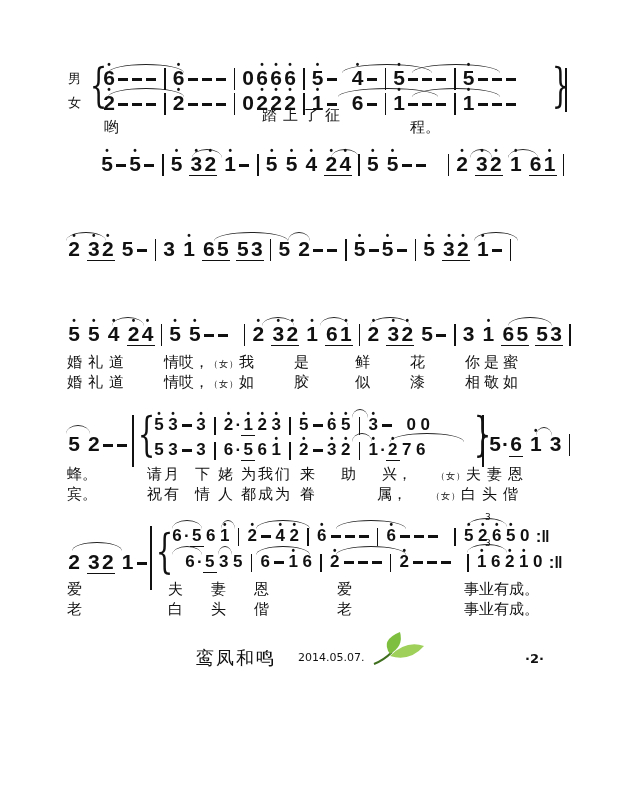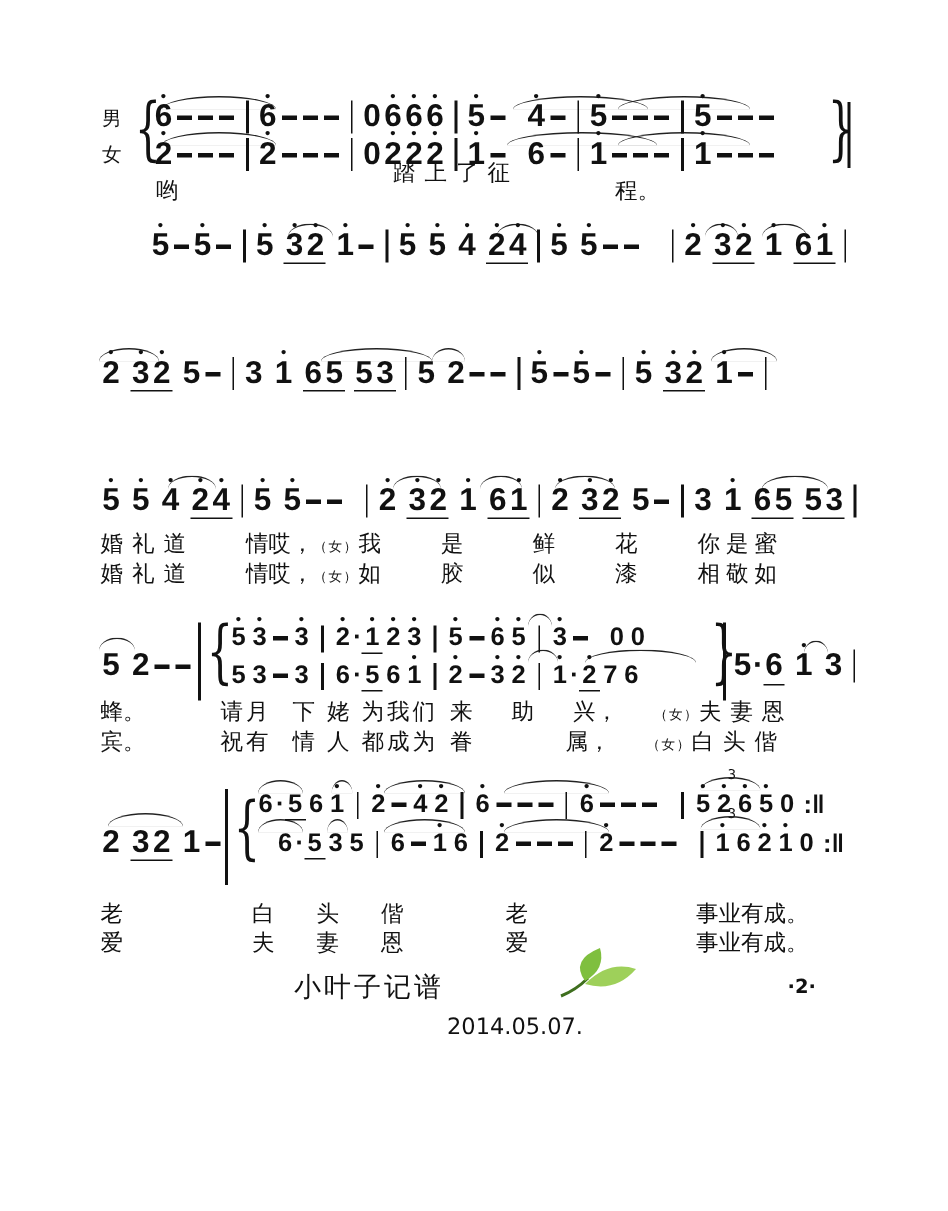--- a/index.html
+++ b/index.html
@@ -15,21 +15,21 @@
   .u{border-bottom:1.6px solid #111;padding-bottom:0;}
   .bar{display:inline-block;width:1.5px;height:22px;background:#111;vertical-align:middle;margin:0 6px;}
   .dash{display:inline-block;width:10px;height:2.5px;background:#111;vertical-align:middle;margin:0 2px;}
   .gap{display:inline-block;}
   .slur{position:absolute;border-top:1.5px solid #222;border-radius:50% 50% 0 0/100% 100% 0 0;height:8px;}
   .brace{position:absolute;font-family:"DejaVu Serif",serif;font-size:46px;line-height:46px;color:#111;transform:scaleX(0.6);}
   .rbrace{position:absolute;font-family:"DejaVu Serif",serif;font-size:46px;line-height:46px;color:#111;transform:scaleX(0.6);}
   .vline{position:absolute;width:1.5px;background:#111;}
   .tag{font-size:9px;letter-spacing:1px;}
   .footer-title{position:absolute;left:196px;top:646px;font-family:"DejaVu Serif",serif;font-size:18px;letter-spacing:2px;}
-  .footer-date{position:absolute;left:298px;top:675px;font-size:15px;}
+  .footer-date{position:absolute;left:298px;top:651px;font-size:11px;}
   .page-no{position:absolute;left:525px;top:651px;font-size:13px;font-weight:bold;}
   .leaf{position:absolute;left:370px;top:630px;width:55px;height:38px;}
   .triplet{position:absolute;font-size:9px;}
   .repeat{display:inline-block;vertical-align:middle;margin-left:4px;}
 </style>
 </head>
 <body>
 
 <div class="sys" style="top:58px;height:90px;">
   <span class="line" style="left:68px;top:12px;font-size:13px;">男</span>
@@ -155,28 +155,28 @@
   <span class="triplet" style="left:485px;top:18px;">3</span>
   <div class="slur" style="left:467px;top:24px;width:40px;"></div>
 
   <div class="line notes-sm" style="left:170px;top:6px;">
     <span class="n">6</span>·<span class="n u">5</span><span class="n">6</span><span class="n"><span class="hi">•</span>1</span><span class="bar" style="height:18px"></span><span class="n"><span class="hi">•</span>2</span><span class="dash"></span><span class="n"><span class="hi">•</span>4</span><span class="n"><span class="hi">•</span>2</span><span class="bar" style="height:18px"></span><span class="n"><span class="hi">•</span>6</span><span class="dash"></span><span class="dash"></span><span class="dash"></span><span class="bar" style="height:18px"></span><span class="n"><span class="hi">•</span>6</span><span class="dash"></span><span class="dash"></span><span class="dash"></span><span class="gap" style="width:8px"></span><span class="bar" style="height:18px"></span><span class="n"><span class="hi">•</span>5</span><span class="n"><span class="hi">•</span>2</span><span class="n"><span class="hi">•</span>6</span><span class="n"><span class="hi">•</span>5</span><span class="n">0</span><span class="repeat">:‖</span>
   </div>
   <div class="line notes-sm" style="left:170px;top:32px;margin-left:13px;">
     <span class="n">6</span>·<span class="n u">5</span><span class="n">3</span><span class="n">5</span><span class="bar" style="height:18px"></span><span class="n">6</span><span class="dash"></span><span class="n"><span class="hi">•</span>1</span><span class="n">6</span><span class="bar" style="height:18px"></span><span class="n"><span class="hi">•</span>2</span><span class="dash"></span><span class="dash"></span><span class="dash"></span><span class="bar" style="height:18px"></span><span class="n"><span class="hi">•</span>2</span><span class="dash"></span><span class="dash"></span><span class="dash"></span><span class="gap" style="width:8px"></span><span class="bar" style="height:18px"></span><span class="n"><span class="hi">•</span>1</span><span class="n">6</span><span class="n"><span class="hi">•</span>2</span><span class="n"><span class="hi">•</span>1</span><span class="n">0</span><span class="repeat">:‖</span>
   </div>
 
-  <div class="line lyr" style="left:67px;top:60px;margin-top:39px;">
+  <div class="line lyr" style="left:67px;top:60px;">
     <span>爱</span><span style="margin-left:86px">夫</span><span style="margin-left:28px">妻</span><span style="margin-left:28px">恩</span><span style="margin-left:68px">爱</span><span style="margin-left:112px">事业有成。</span>
   </div>
   <div class="line lyr" style="left:67px;top:80px;">
     <span>老</span><span style="margin-left:86px">白</span><span style="margin-left:28px">头</span><span style="margin-left:28px">偕</span><span style="margin-left:68px">老</span><span style="margin-left:112px">事业有成。</span>
   </div>
 </div>
 
-<span class="footer-title">小叶子记谱</span>
+<span class="footer-title">鸾凤和鸣</span>
 <span class="footer-date">2014.05.07.</span>
 <svg class="leaf" viewBox="0 0 55 38">
   <path d="M4 34 Q14 30 22 22" stroke="#3f6f1f" stroke-width="2" fill="none"></path>
   <path d="M20 24 Q10 10 30 2 Q34 16 20 24 Z" fill="#7fbf3f"></path>
   <path d="M20 26 Q36 10 54 16 Q40 32 20 26 Z" fill="#9ed05a"></path>
 </svg>
 <span class="page-no">·2·</span>
 
 </body></html>

